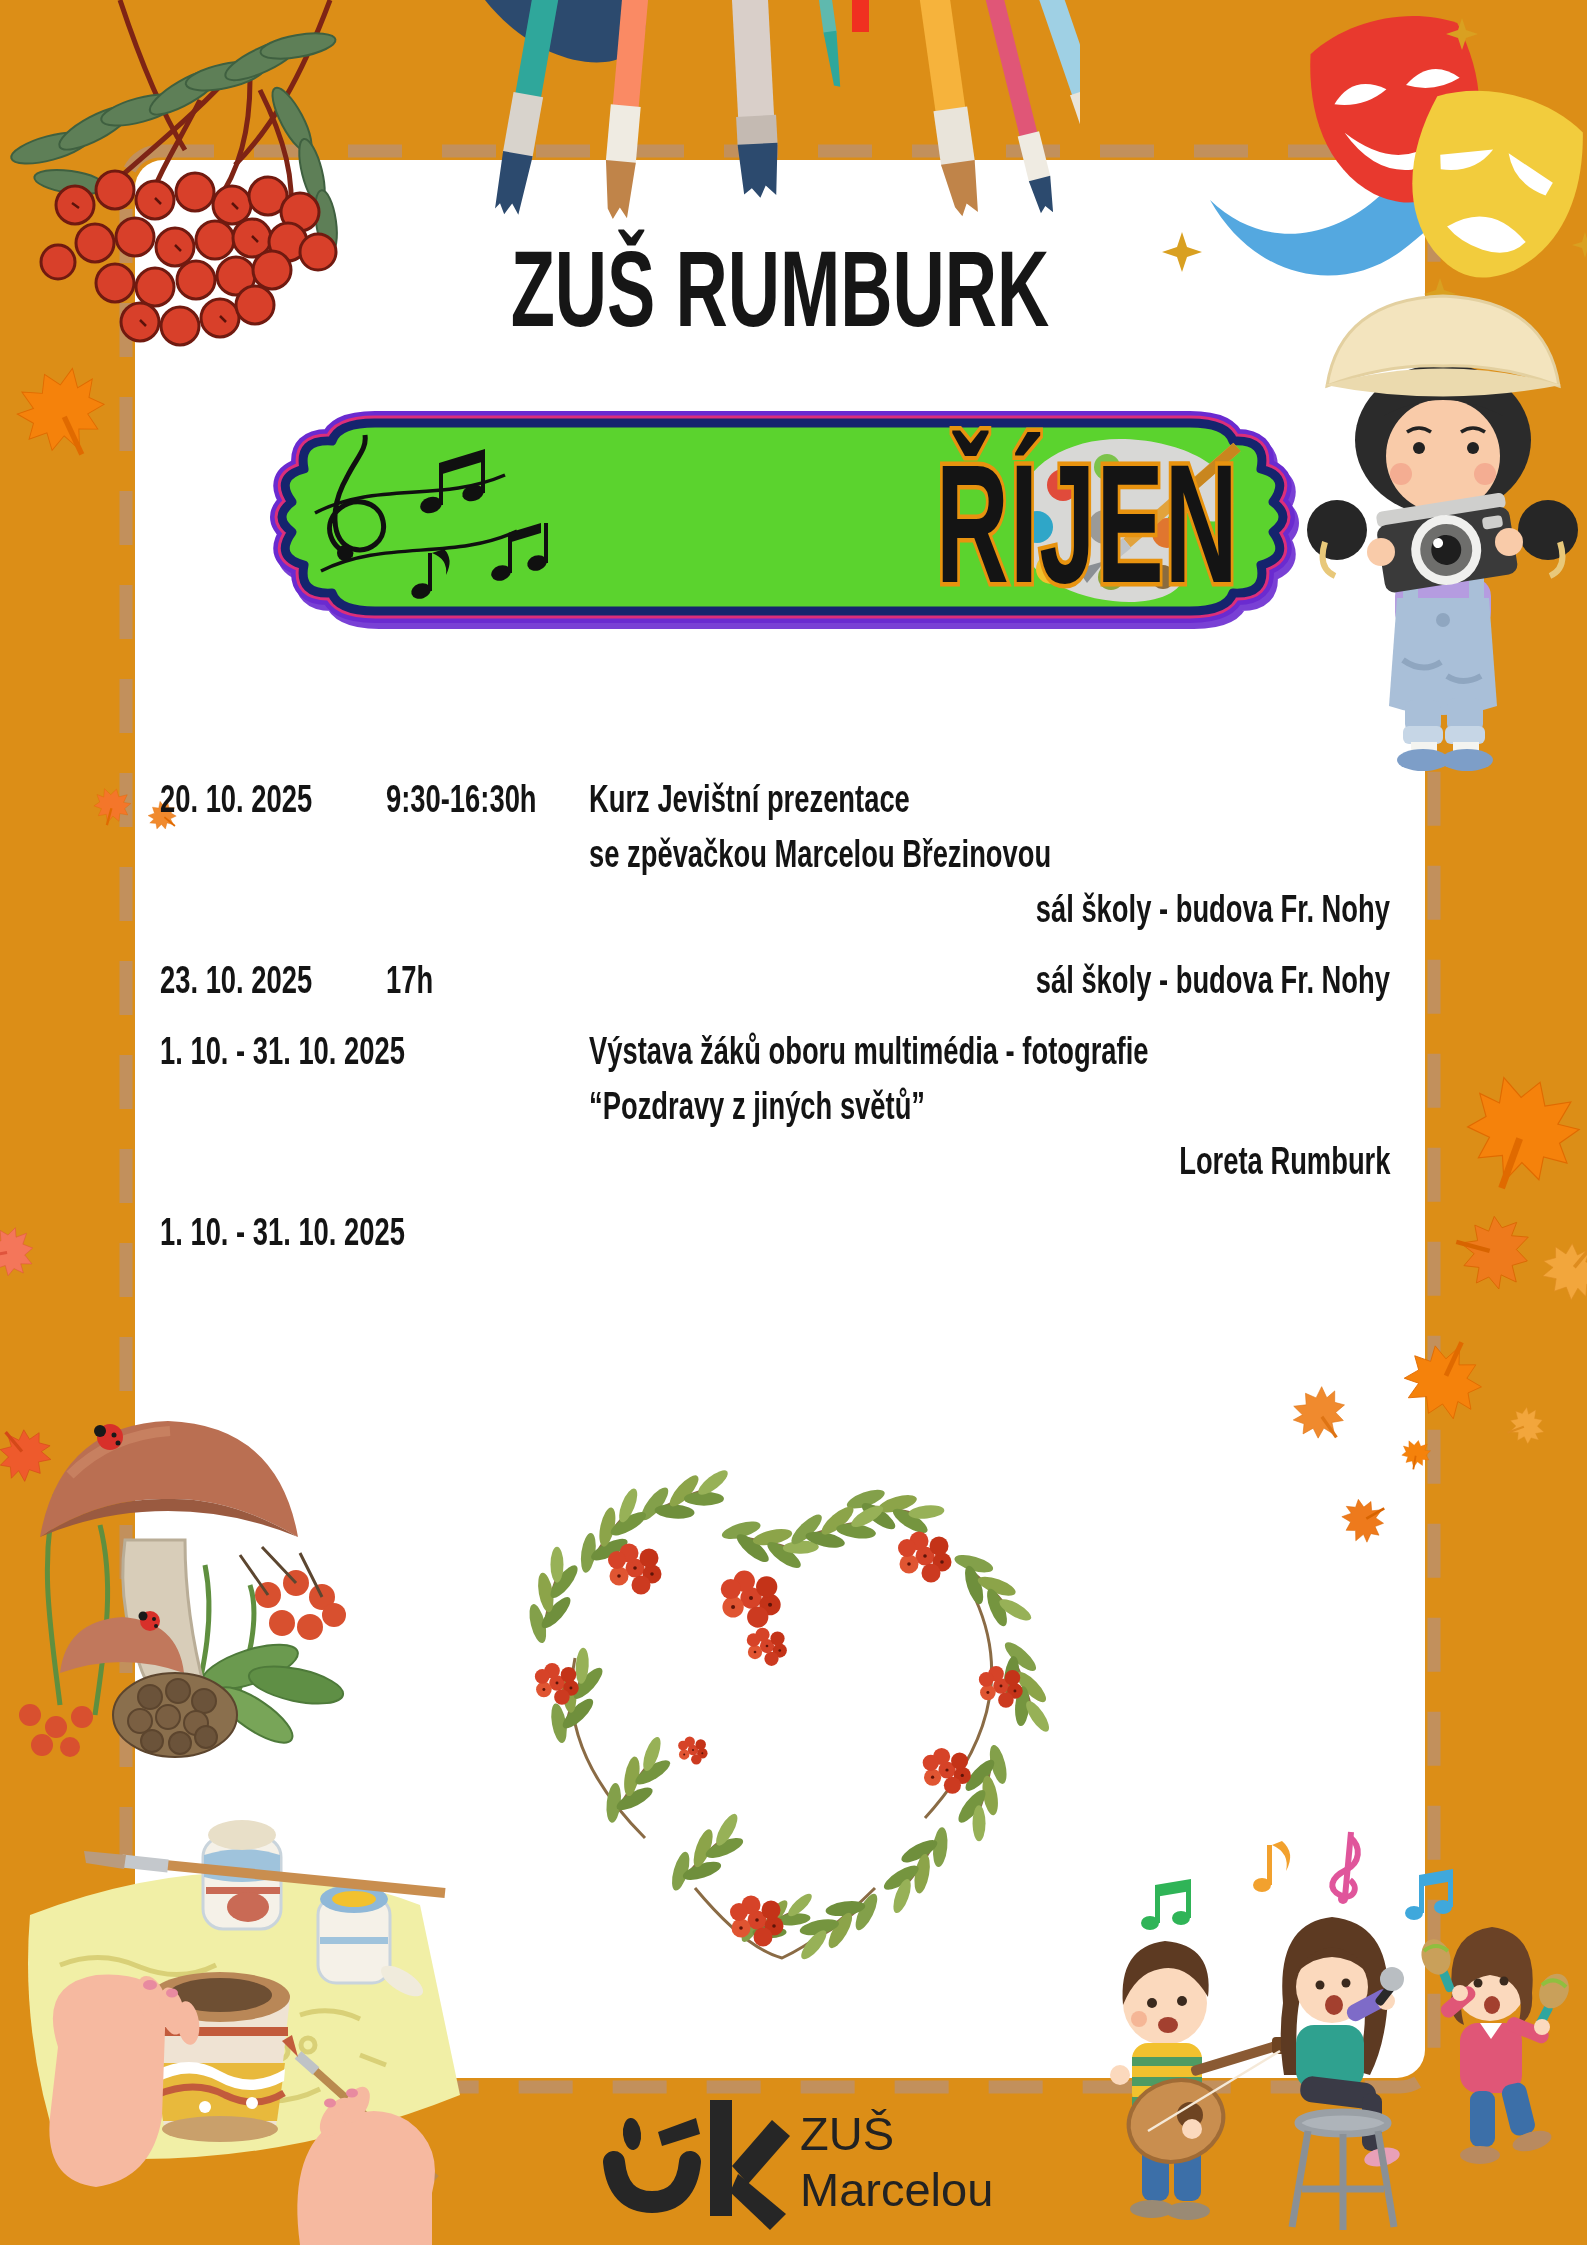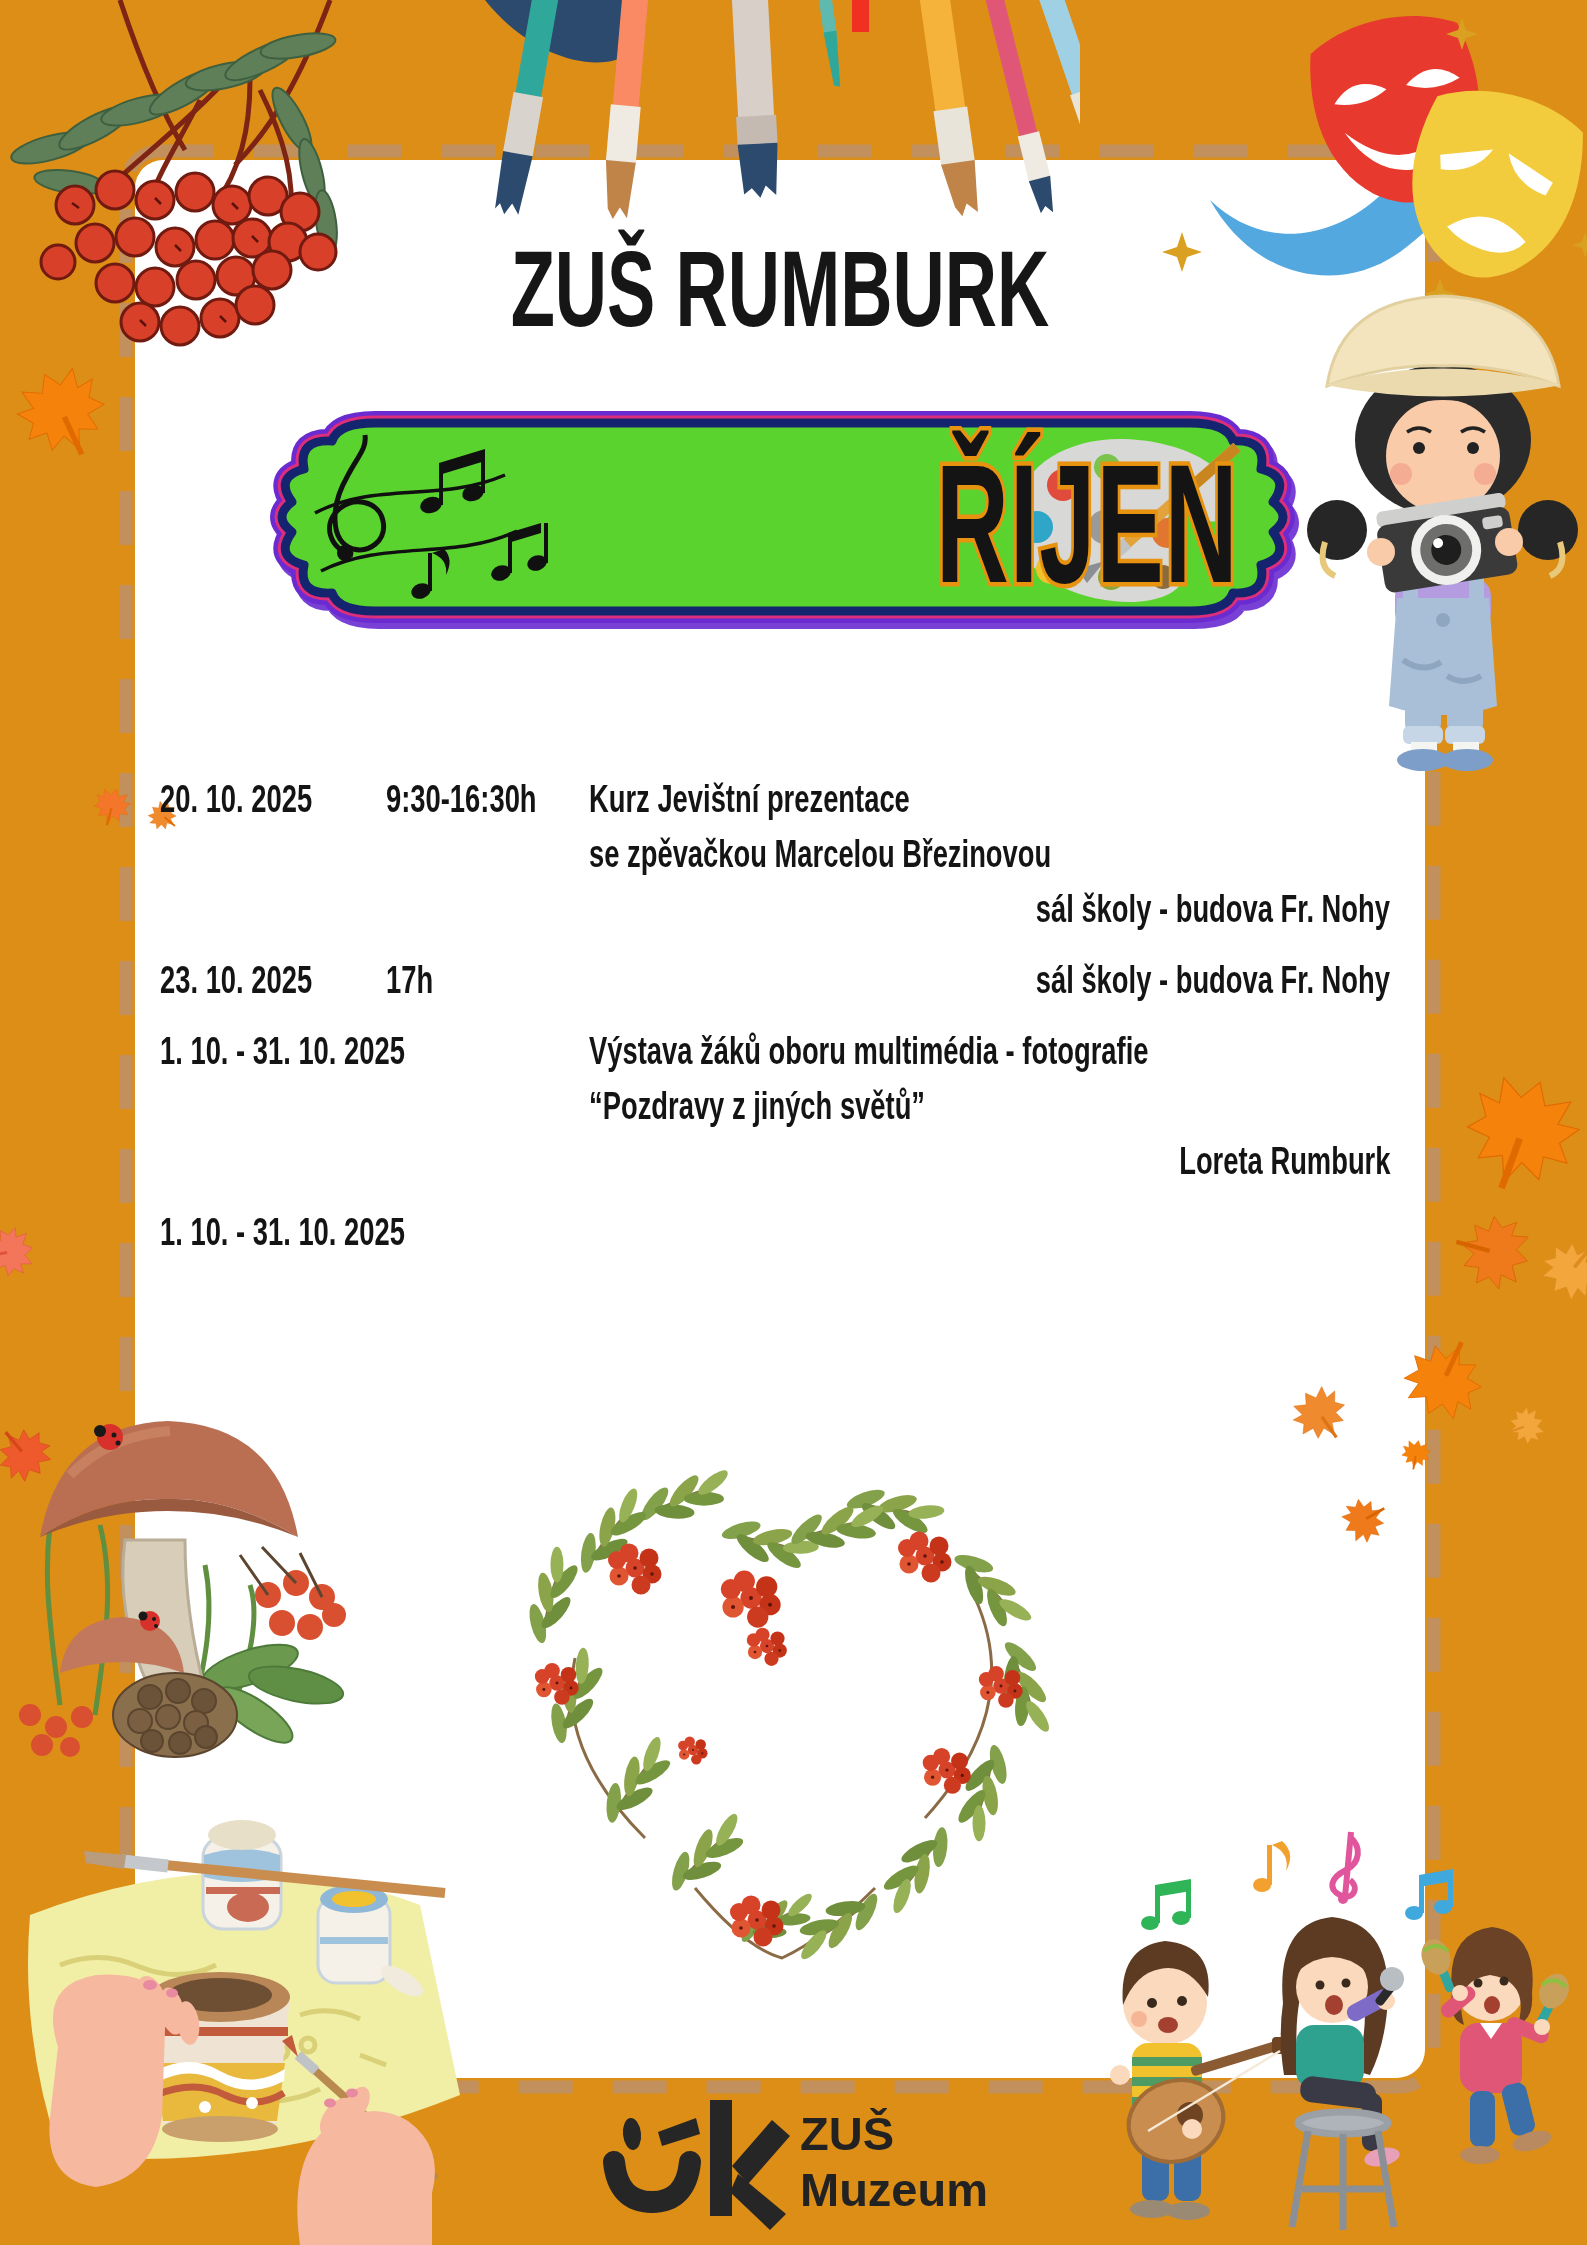--- a/index.html
+++ b/index.html
@@ -27,21 +27,21 @@
   .ev-loc{text-align:right}
   .ev-loc .cx{transform-origin:100% 50%}
   
   .rijen-wrap{left:225px;top:440px;width:1115px;text-align:right;pointer-events:none}
   #rijen{
     display:inline-block;font-size:168px;font-weight:bold;color:#141414;line-height:1;
     transform:scaleX(.6);transform-origin:50% 50%;
     -webkit-text-stroke:9px #E8930F;paint-order:stroke fill;letter-spacing:2px;
   }
   
-  .logo-txt{font-weight:bold;color:#222;font-size:47px;line-height:56px;left:800px;top:2106px}
+  .logo-txt{font-weight:normal;color:#222;font-size:47px;line-height:56px;left:800px;top:2106px}
 </style>
 </head>
 <body>
 
 <svg class="abs" style="left:0;top:0" width="1587" height="2245" viewBox="0 0 1587 2245">
   <rect x="135" y="160" width="1290" height="1918" rx="28" fill="#FFFFFF"></rect>
   <rect x="126" y="151" width="1308" height="1936" rx="34" fill="none" stroke="#C2905C" stroke-width="13" stroke-dasharray="54 40"></rect>
 </svg>
 
 <svg class="abs" style="left:0;top:0" width="1587" height="2245" viewBox="0 0 1587 2245">
@@ -593,14 +593,14 @@
     <ellipse cx="32" cy="42" rx="9" ry="16" transform="rotate(-6 32 42)"></ellipse>
     <polygon points="58,40 96,26 100,42 62,54"></polygon>
     <path d="M14,70 Q18,110 52,110 Q86,110 90,70" fill="none" stroke="#262626" stroke-width="22" stroke-linecap="round"></path>
     <rect x="110" y="8" width="22" height="116"></rect>
     <polygon points="132,74 172,28 190,44 148,92"></polygon>
     <polygon points="138,82 186,122 170,138 130,100"></polygon>
   </g>
 </svg>
 <div class="abs logo-txt">
   <div>ZUŠ</div>
-  <div>Muzeum</div>
+  <div>Marcelou</div>
 </div>
 
 </body></html>

